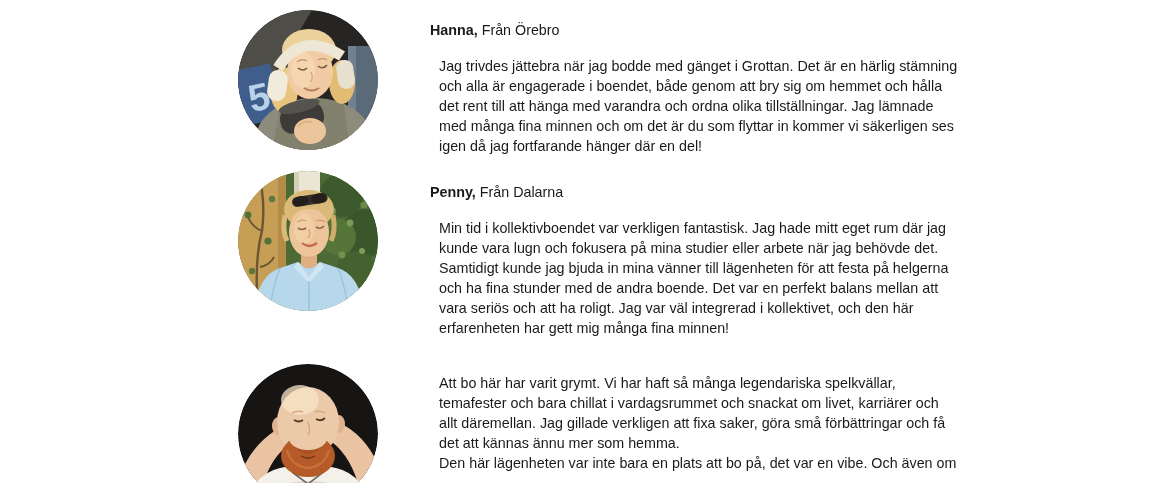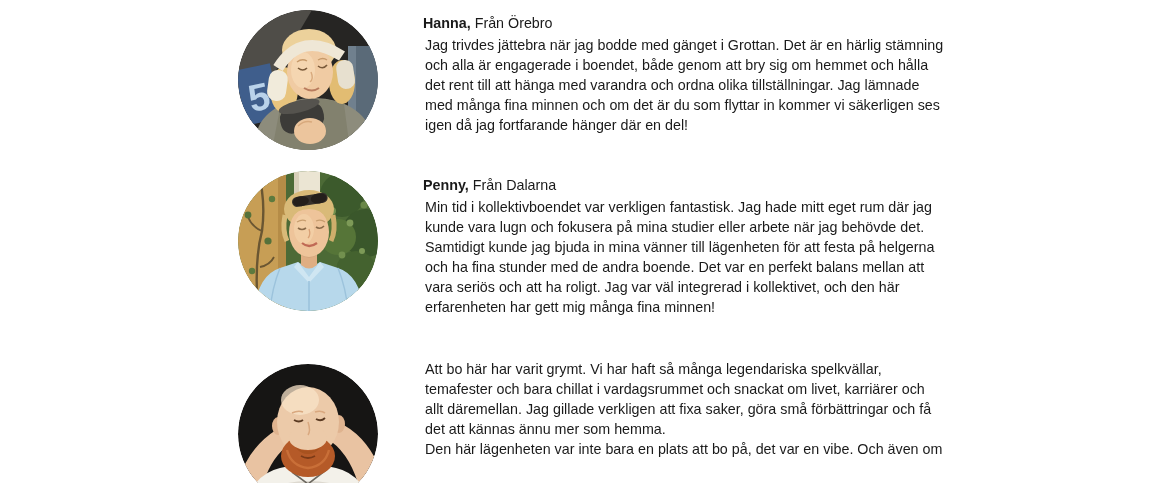--- a/index.html
+++ b/index.html
@@ -35,24 +35,24 @@
   .row-3 .avatar { margin-top: 7px; }
   .avatar svg { display: block; width: 140px; height: 140px; }
   .content {
     margin-left: 45px;
     width: 660px;
     font-size: 14.3px;
     line-height: 20px;
   }
   .row-1 .content { padding-top: 3px; }
   .row-2 .content { padding-top: 4px; }
-  .heading { margin: 0; }
+  .heading { margin: 7px; }
   .heading .name { font-weight: 700; }
   .body-text {
-    margin: 2px;
+    margin: 16px;
     white-space: pre-line;
   }
 </style>
 </head>
 <body>
 
 <div class="page">
 
   <section class="testimonial row-1">
     <div class="avatar">

